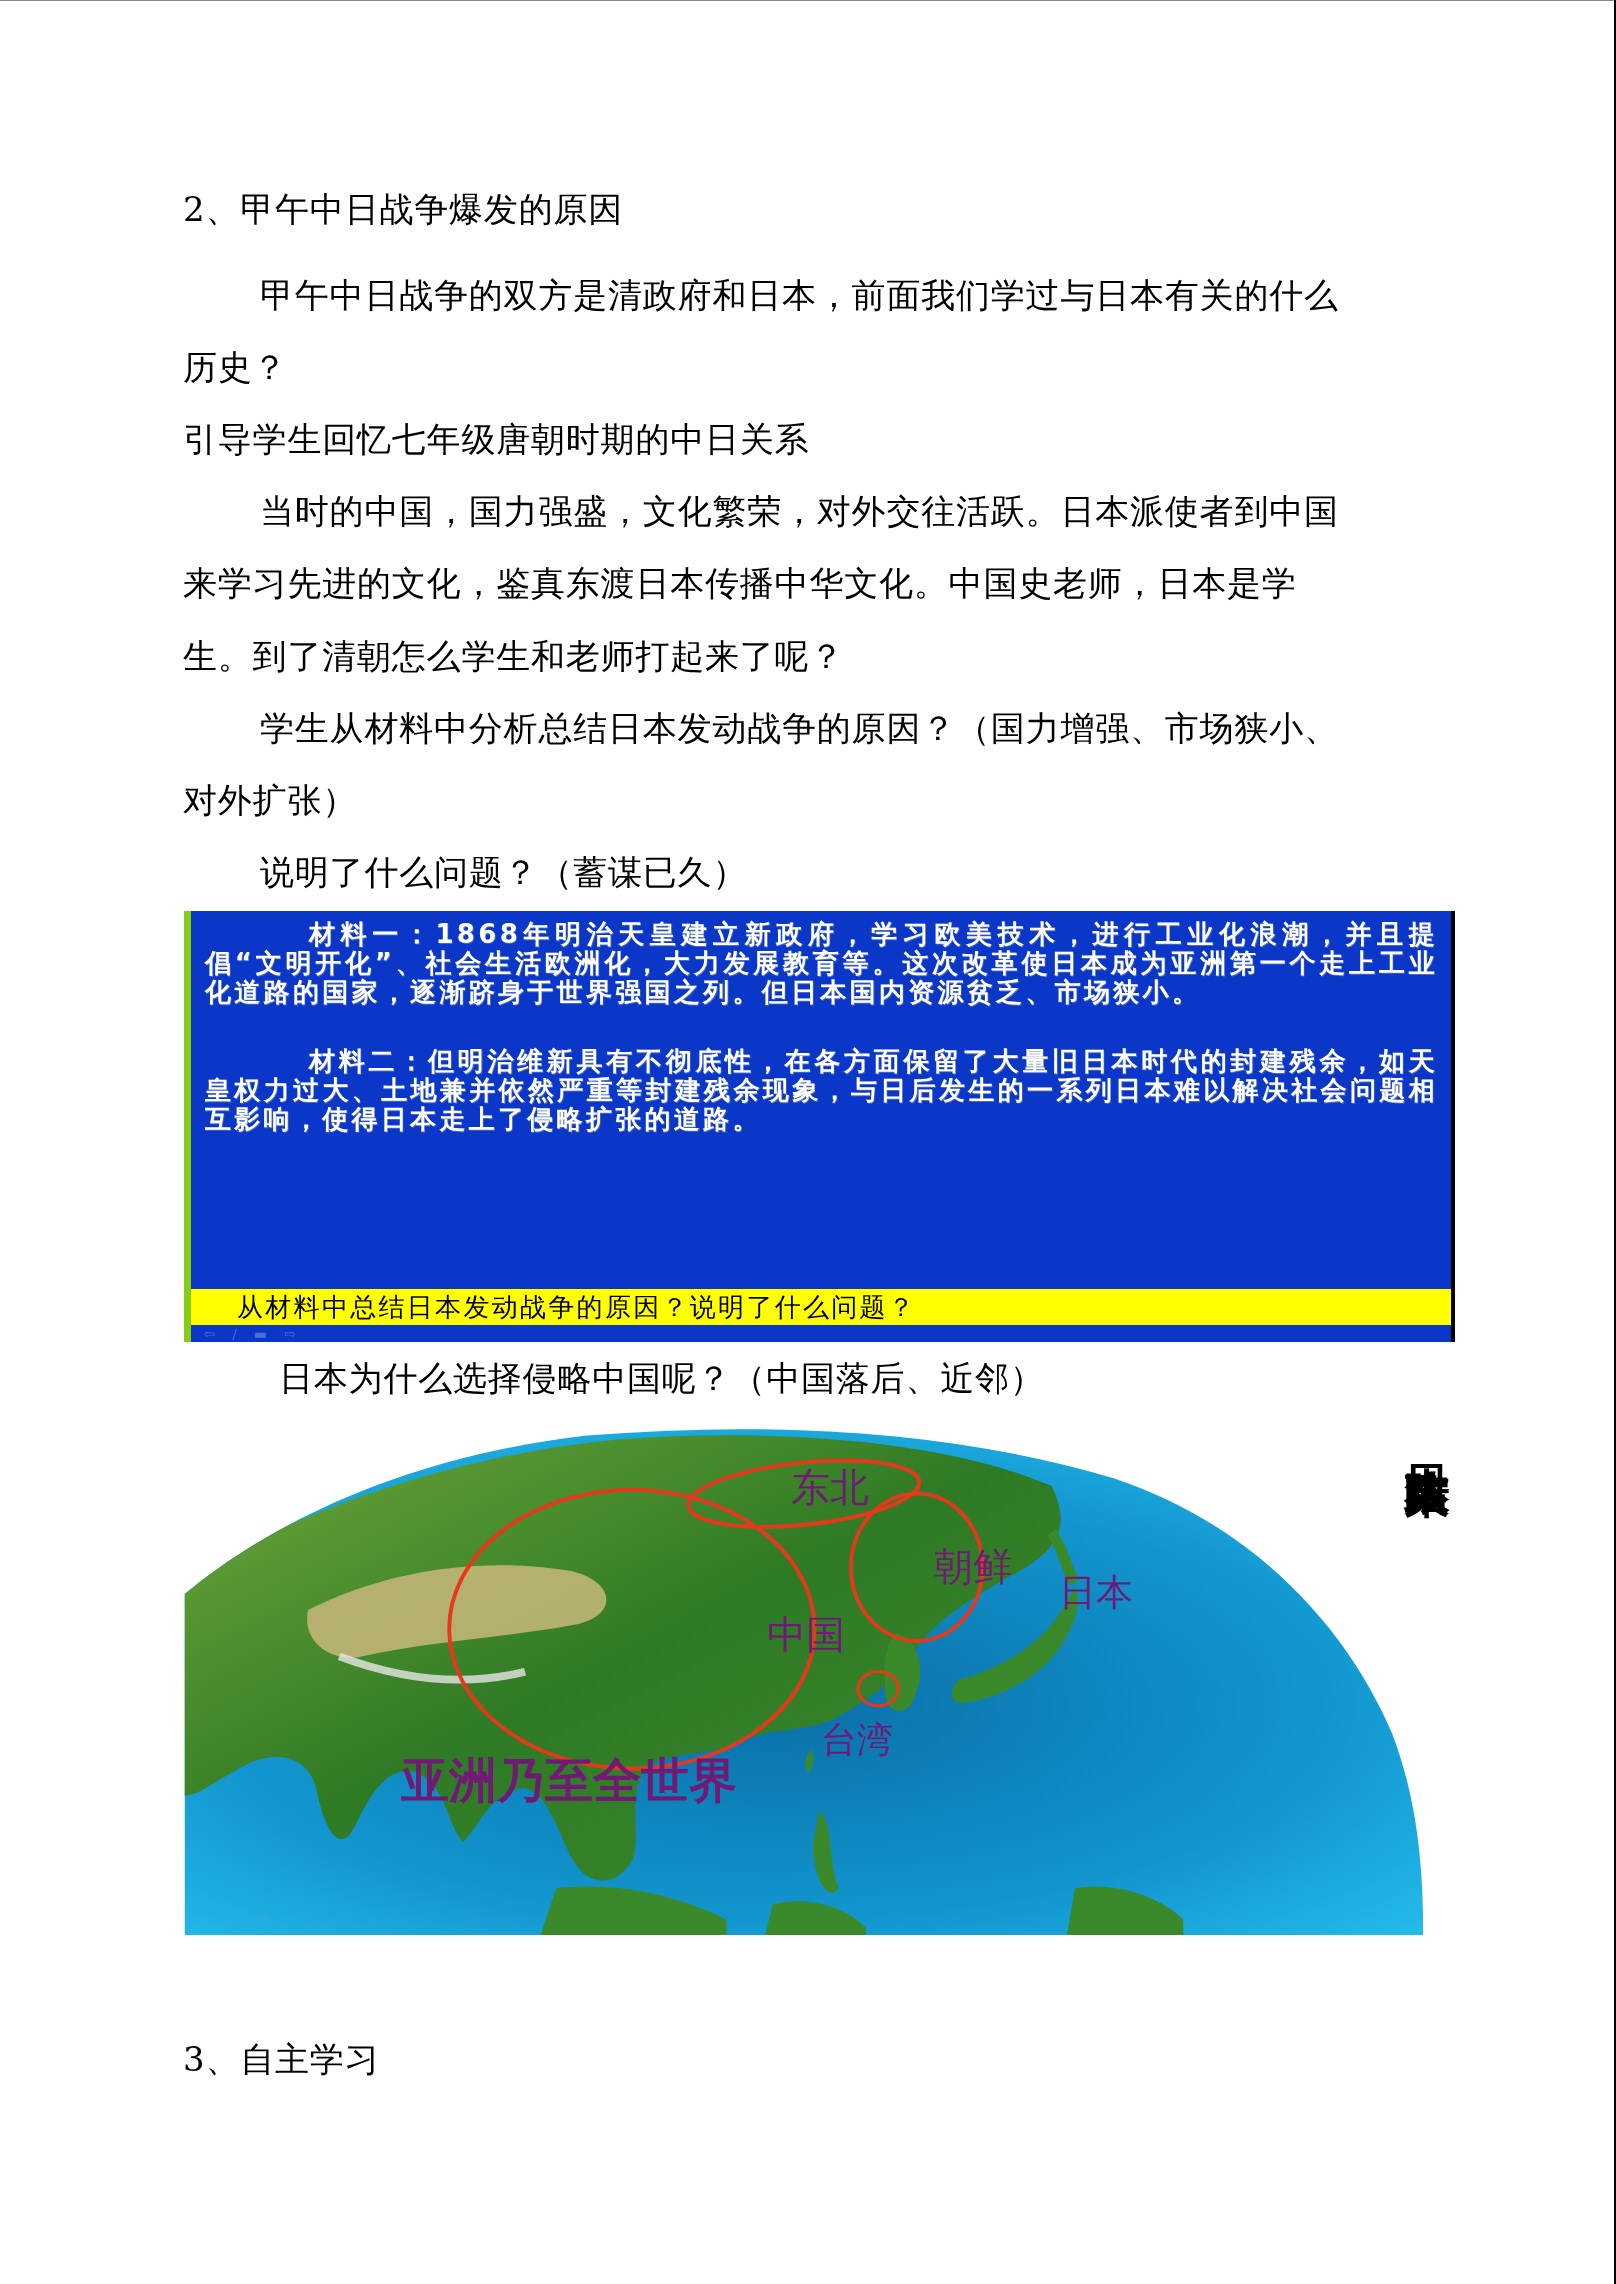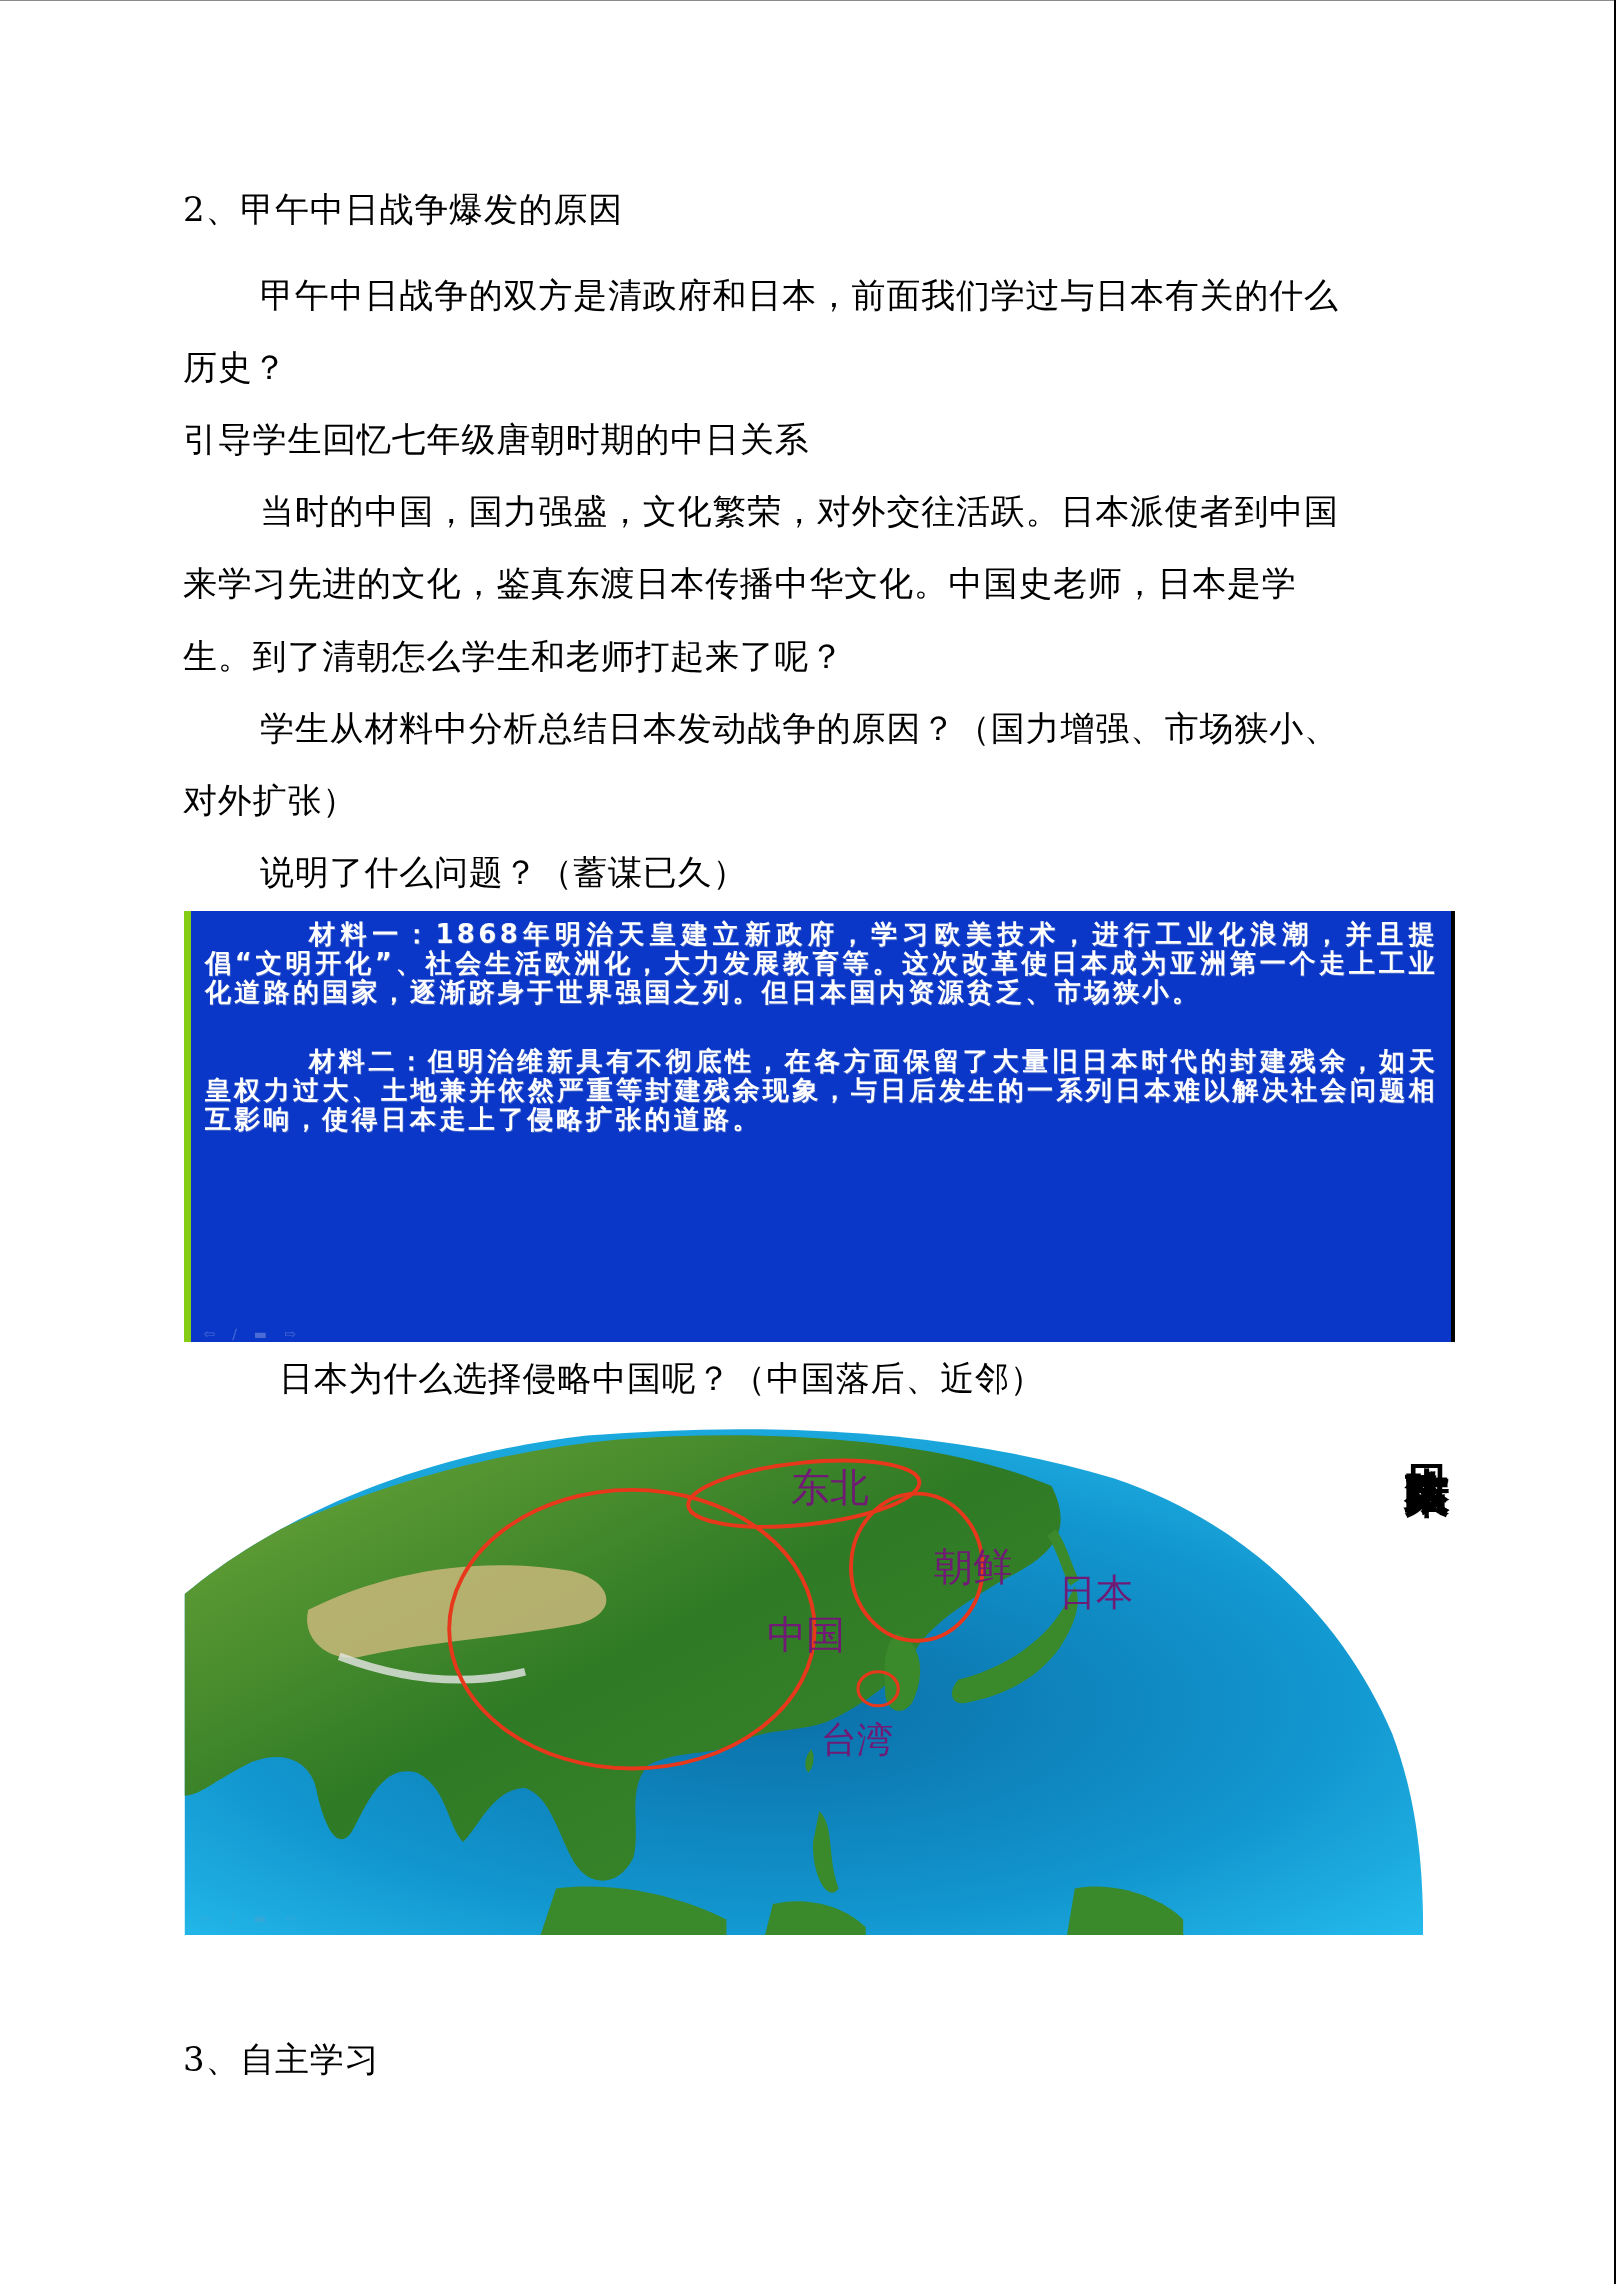--- a/index.html
+++ b/index.html
@@ -113,20 +113,21 @@
 <div class="line" style="left:260px; top:490px;">当时的中国，国力强盛，文化繁荣，对外交往活跃。日本派使者到中国</div>
 <div class="line" style="left:183px; top:562px;">来学习先进的文化，鉴真东渡日本传播中华文化。中国史老师，日本是学</div>
 <div class="line" style="left:183px; top:635px;">生。到了清朝怎么学生和老师打起来了呢？</div>
 <div class="line" style="left:260px; top:707px;">学生从材料中分析总结日本发动战争的原因？（国力增强、市场狭小、</div>
 <div class="line" style="left:183px; top:779px;">对外扩张）</div>
 <div class="line" style="left:260px; top:851px;font-family:Liberation Serif, serif;">说明了什么问题？（蓄谋已久）</div>
 
 <div class="slide">
   <div class="mat" style="top:9.3px;">材料一：1868年明治天皇建立新政府，学习欧美技术，进行工业化浪潮，并且提倡“文明开化”、社会生活欧洲化，大力发展教育等。这次改革使日本成为亚洲第一个走上工业化道路的国家，逐渐跻身于世界强国之列。但日本国内资源贫乏、市场狭小。</div>
   <div class="mat" style="top:136px;">材料二：但明治维新具有不彻底性，在各方面保留了大量旧日本时代的封建残余，如天皇权力过大、土地兼并依然严重等封建残余现象，与日后发生的一系列日本难以解决社会问题相互影响，使得日本走上了侵略扩张的道路。</div>
+  <div class="slide-question">从材料中总结日本发动战争的原因？说明了什么问题？</div>
   <div class="slide-nav">
     <span class="nav-icon">⇦</span>
     <span class="nav-icon">∕</span>
     <span class="nav-icon">▬</span>
     <span class="nav-icon">⇨</span>
   </div>
 </div>
 
 <div class="line" style="left:279px; top:1357px;">日本为什么选择侵略中国呢？（中国落后、近邻）</div>
 
@@ -172,20 +173,21 @@
     <ellipse cx="800" cy="90" rx="150" ry="40" fill="none" stroke="#e8381c" stroke-width="5" transform="rotate(-6 800 90)"></ellipse>
     <ellipse cx="946" cy="185" rx="85" ry="95" fill="none" stroke="#e8381c" stroke-width="5"></ellipse>
     <ellipse cx="896" cy="342" rx="26" ry="22" fill="none" stroke="#e8381c" stroke-width="4"></ellipse>
   </svg>
 
   <div class="map-label" style="left:607px; top:37px; font-size:39px;">东北</div>
   <div class="map-label" style="left:750px; top:116px; font-size:39px;">朝鲜</div>
   <div class="map-label" style="left:875px; top:144px; font-size:37px;">日本</div>
   <div class="map-label" style="left:583px; top:184px; font-size:39px;">中国</div>
   <div class="map-label" style="left:637px; top:260px; font-size:36px;margin-top:32px;">台湾</div>
+  <div class="map-label" style="left:217px; top:325px; font-size:48px; font-weight:bold;">亚洲乃至全世界</div>
 
   <div class="vertical-title">日本大陆政策</div>
 
   <div class="map-nav">
     <span class="nav-icon">⇦</span>
     <span class="nav-icon">∕</span>
     <span class="nav-icon">▬</span>
     <span class="nav-icon">⇨</span>
   </div>
 </div>

